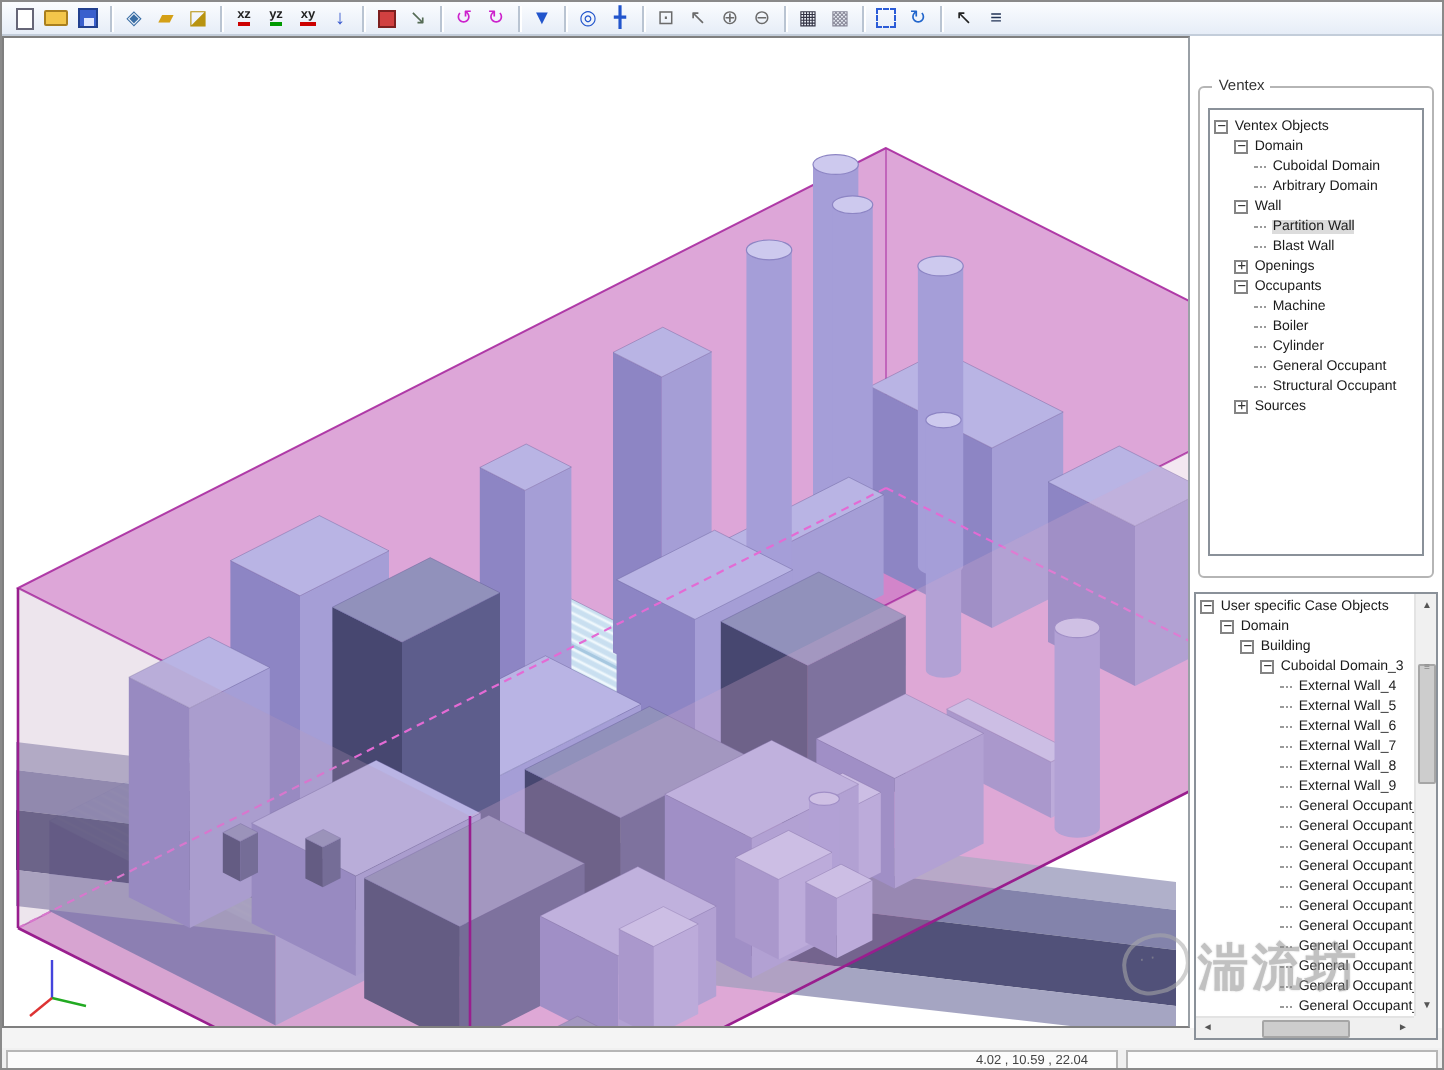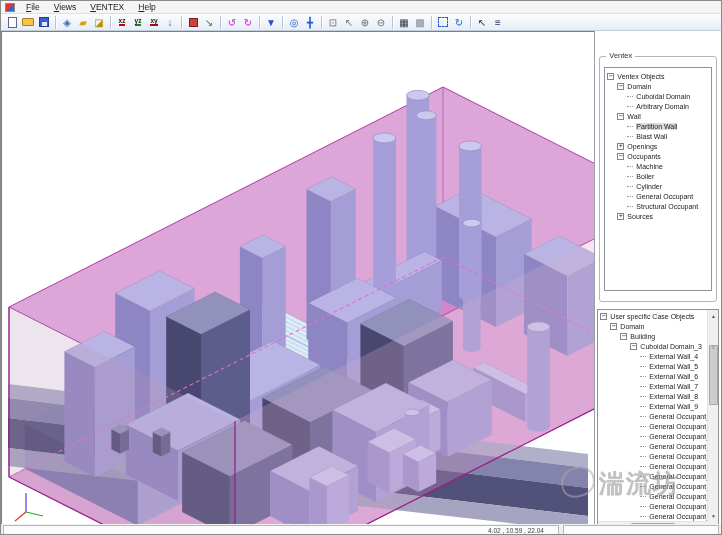--- a/index.html
+++ b/index.html
@@ -71,28 +71,20 @@
     position:relative;flex:none;transform:rotate(-12deg);}
   #wm-doodle:after{content:"· ·";position:absolute;left:7px;top:4px;color:#999;font-size:9px;}
   #wm-text{font-size:25px;font-weight:bold;color:#8f8f8f;letter-spacing:2px;
     text-shadow:0 0 1px #aaa;margin-left:4px;}
 </style>
 </head>
 <body>
 
 <div id="window">
 
-  <div id="menubar">
-    <span id="appicon"></span>
-
-  <span class="menuitem"><u>F</u>ile</span>
-      <span class="menuitem"><u>V</u>iews</span>
-      <span class="menuitem"><u>V</u>ENTEX</span>
-      <span class="menuitem"><u>H</u>elp</span>
-    </div>
 
   <div id="toolbar">
       <span class="ic">
         <span class="s-page"></span>
       </span>
       <span class="ic">
         <span class="s-folder"></span>
       </span>
       <span class="ic">
         <span class="s-floppy"></span>

